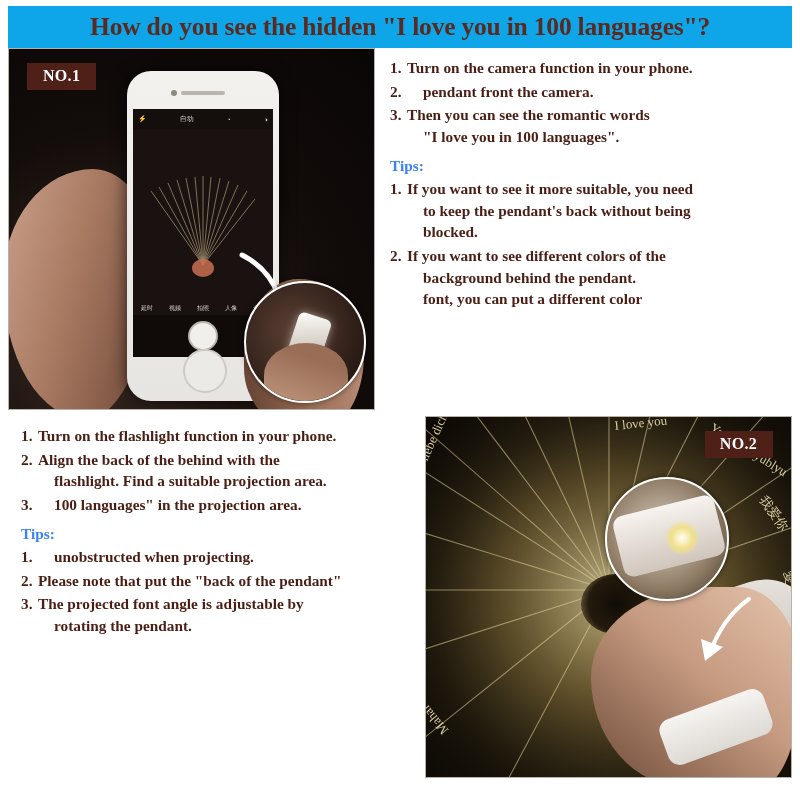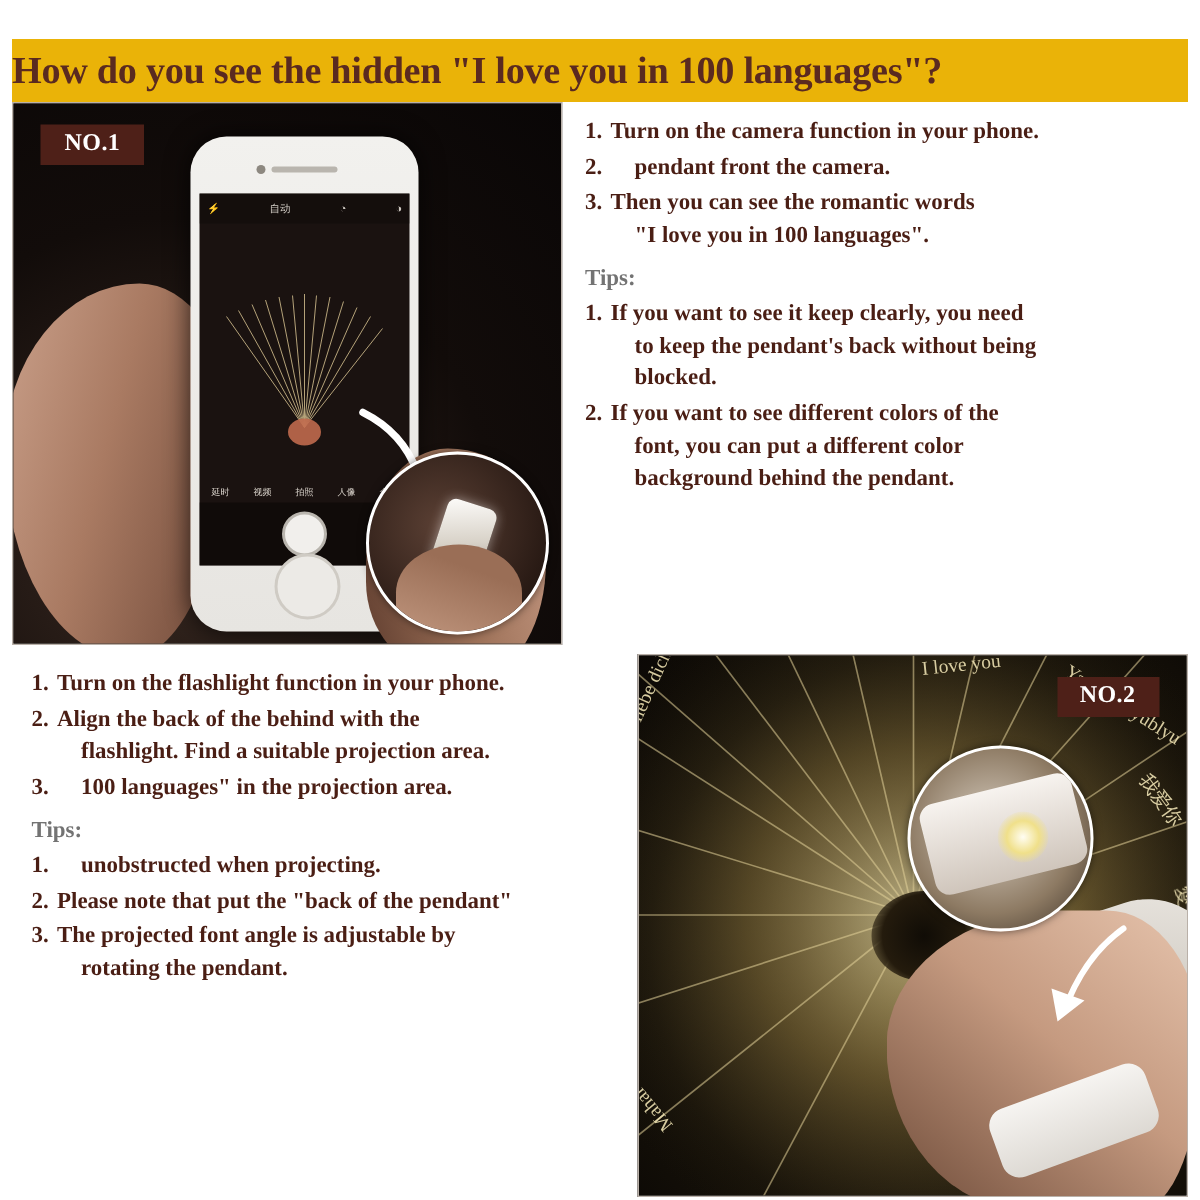--- a/index.html
+++ b/index.html
@@ -20,23 +20,22 @@
     background: #ffffff;
     box-sizing: border-box;
     padding: 6px 8px 8px 8px;
   }
   
   .header {
     height: 42px;
     width: 100%;
     display: flex;
     align-items: center;
-    justify-content: flex-start;
-    background: #eab308;
-    margin-top: 20px;
+    justify-content: center;
+    background: #0ea5e9;
   }
   .header-title {
     font-family: "Liberation Serif", serif;
     font-weight: bold;
     font-size: 25.5px;
     color: #5a2a20;
     letter-spacing: -0.2px;
     white-space: nowrap;
     text-align: center;
   }
@@ -95,21 +94,21 @@
   }
   .step .body { flex: 1 1 auto; }
   .step .cont {
     display: block;
     padding-left: 16px;
   }
   .tips-label {
     font-family: "Liberation Serif", serif;
     font-size: 15.3px;
     font-weight: bold;
-    color: #737373;
+    color: #3b82f6;
     margin: 9px 0 3px 0;
   }
   .row-bottom .step,
   .row-bottom .tips-label { font-size: 15.3px; }
 
   
   .badge {
     position: absolute;
     top: 14px;
     background: #4e2018;
@@ -489,31 +488,31 @@
             </span>
           </li>
         </ul>
 
         <div class="tips-label">Tips:</div>
 
         <ul class="steps">
           <li class="step">
             <span class="num">1.</span>
             <span class="body">
-              <span>If you want to see it keep clearly, you need</span>
+              <span>If you want to see it more suitable, you need</span>
               <span class="cont">to keep the pendant's back without being</span>
               <span class="cont">blocked.</span>
             </span>
           </li>
           <li class="step">
             <span class="num">2.</span>
             <span class="body">
               <span>If you want to see different colors of the</span>
+              <span class="cont">background behind the pendant.</span>
               <span class="cont">font, you can put a different color</span>
-              <span class="cont">background behind the pendant.</span>
             </span>
           </li>
         </ul>
       </div>
     </div>
 
     <div class="row row-bottom">
 
       <div class="cell cell-text">
         <ul class="steps">

